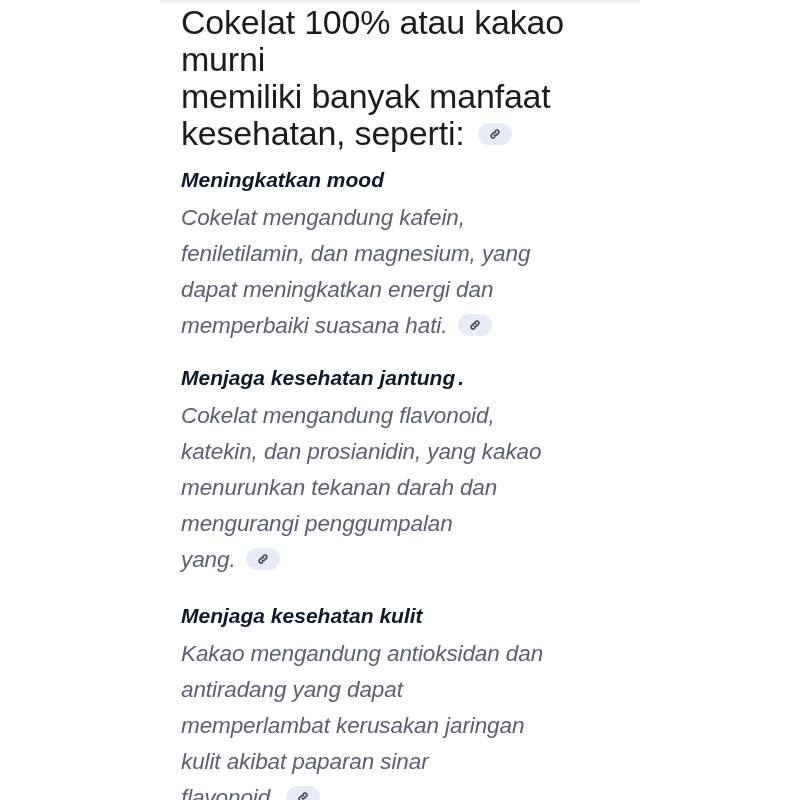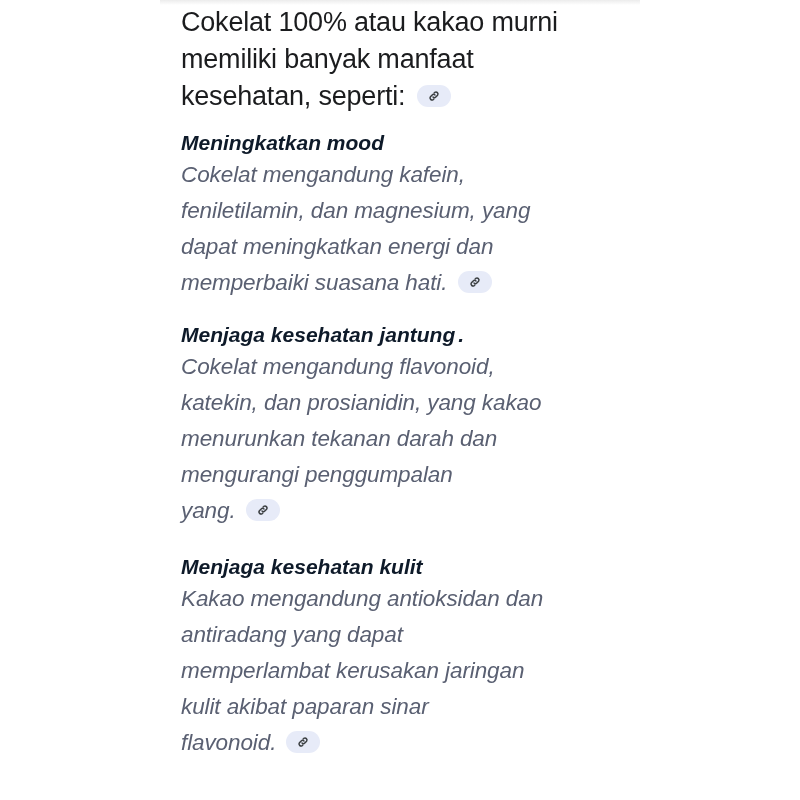--- a/index.html
+++ b/index.html
@@ -22,21 +22,21 @@
       height: 5px;
       background: linear-gradient(#ececec, #ffffff);
     }
     .content {
       position: absolute;
       left: 181px;
       top: 0;
       width: 440px;
     }
     .intro {
-      font-size: 27px;
+      font-size: 34px;
       line-height: 37px;
       color: #1b1c1e;
       margin: 0;
       padding-top: 4px;
       letter-spacing: -0.2px;
     }
     .section { margin: 0; font-style: italic; }
     .heading {
       font-size: 21px;
       font-weight: bold;
@@ -65,21 +65,21 @@
     .chip svg {
       position: absolute;
       left: 11px;
       top: 5px;
       width: 12px;
       height: 12px;
     }
     .s1 { margin-top: 14px; }
     .s2 { margin-top: 20px; }
     .s3 { margin-top: 24px; }
-    .heading-gap { }
+    .heading-gap { margin-top: 6px; }
   </style>
 </head>
 <body>
 
 <div class="top-shadow"></div>
 
 <div class="content">
 
   <p class="intro">
     <span>Cokelat 100% atau kakao murni</span><br>

